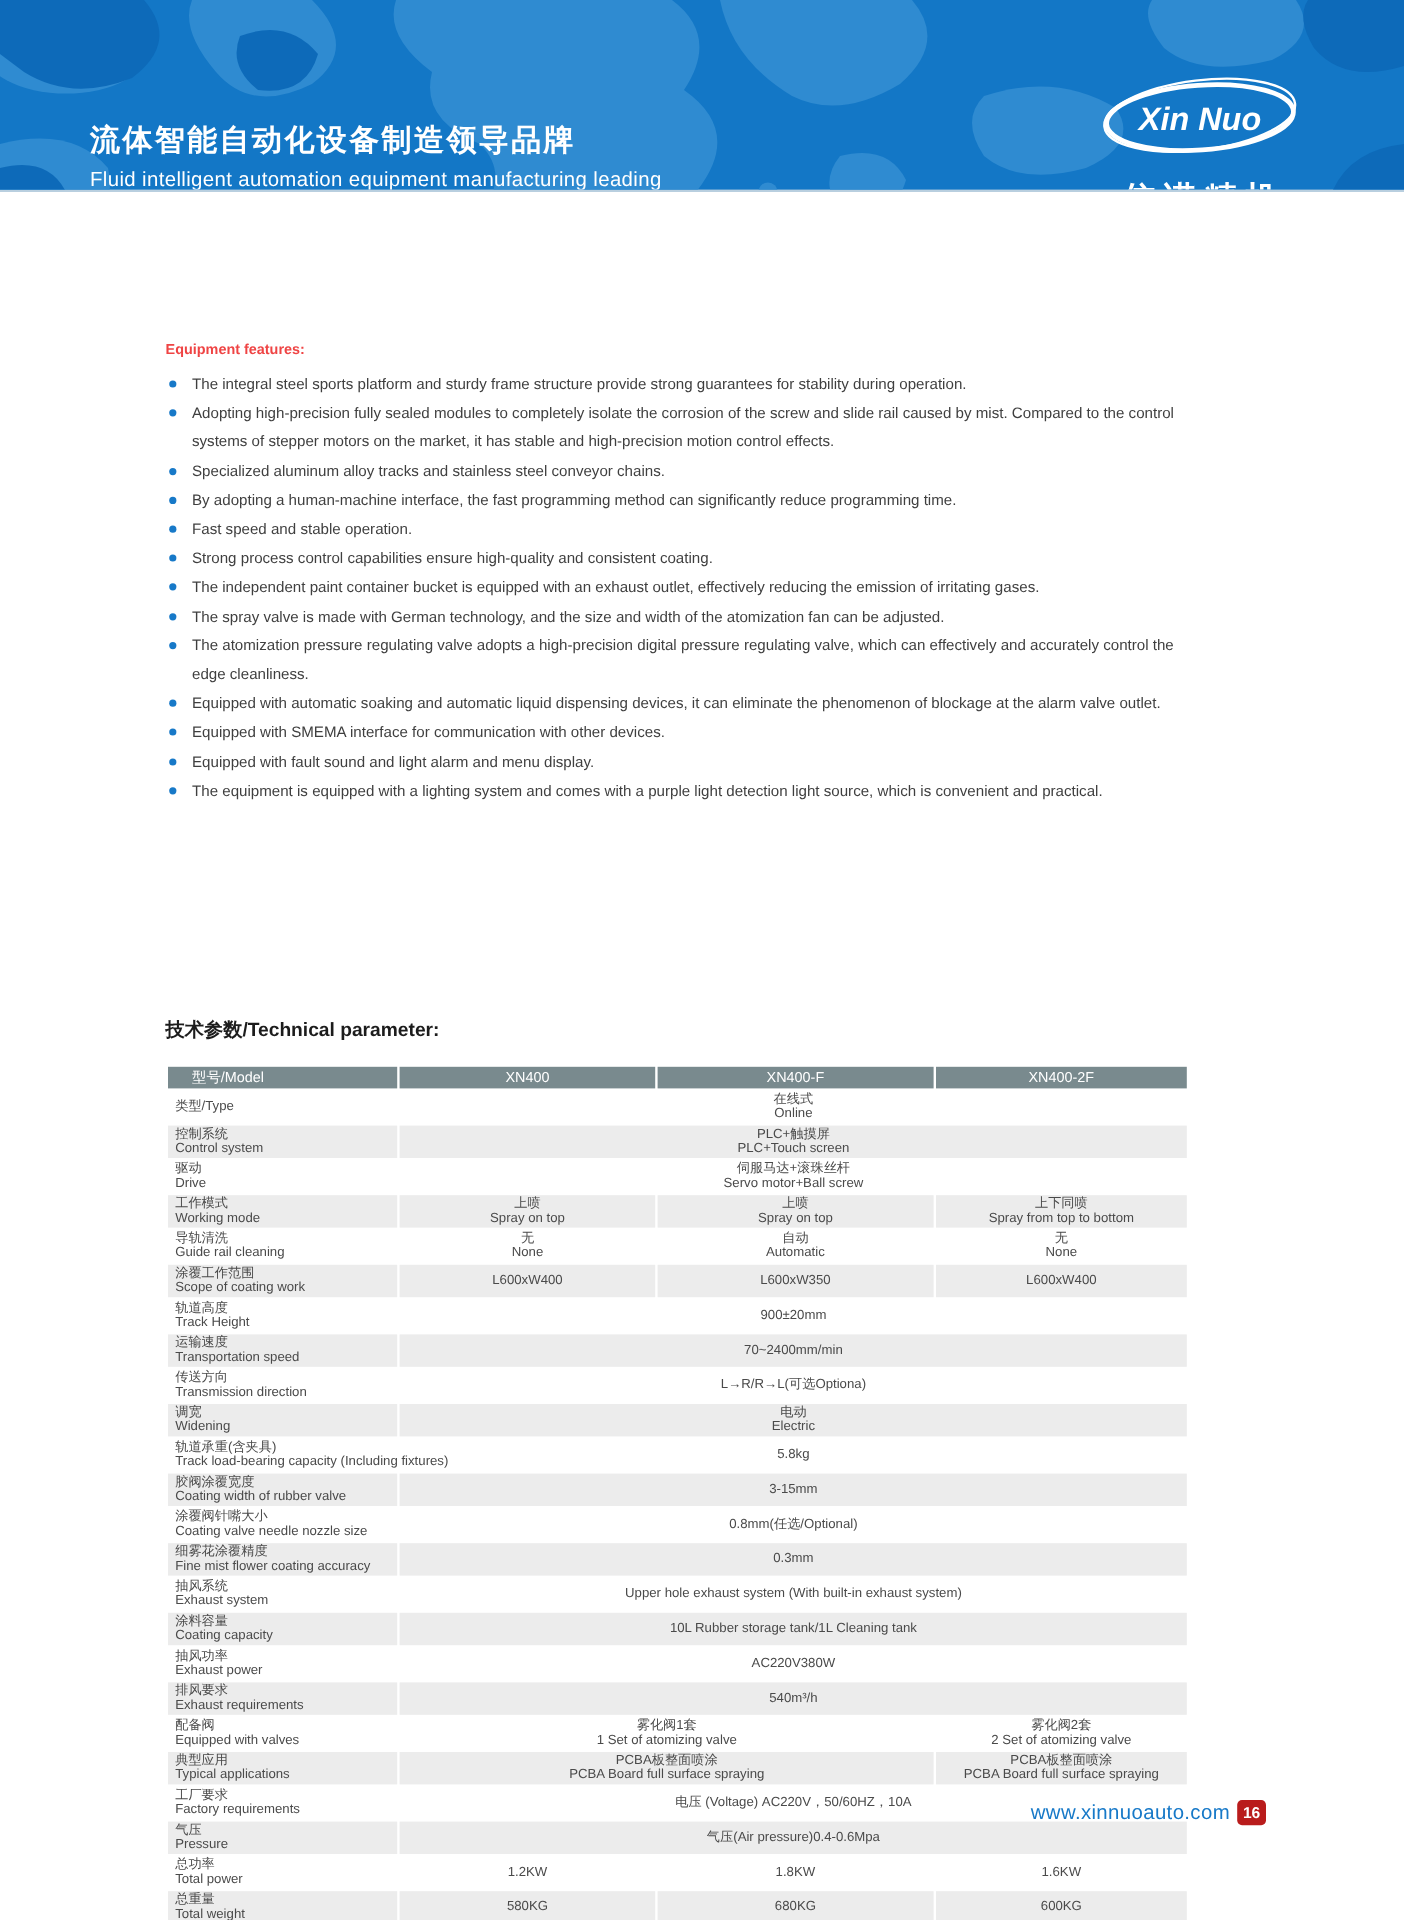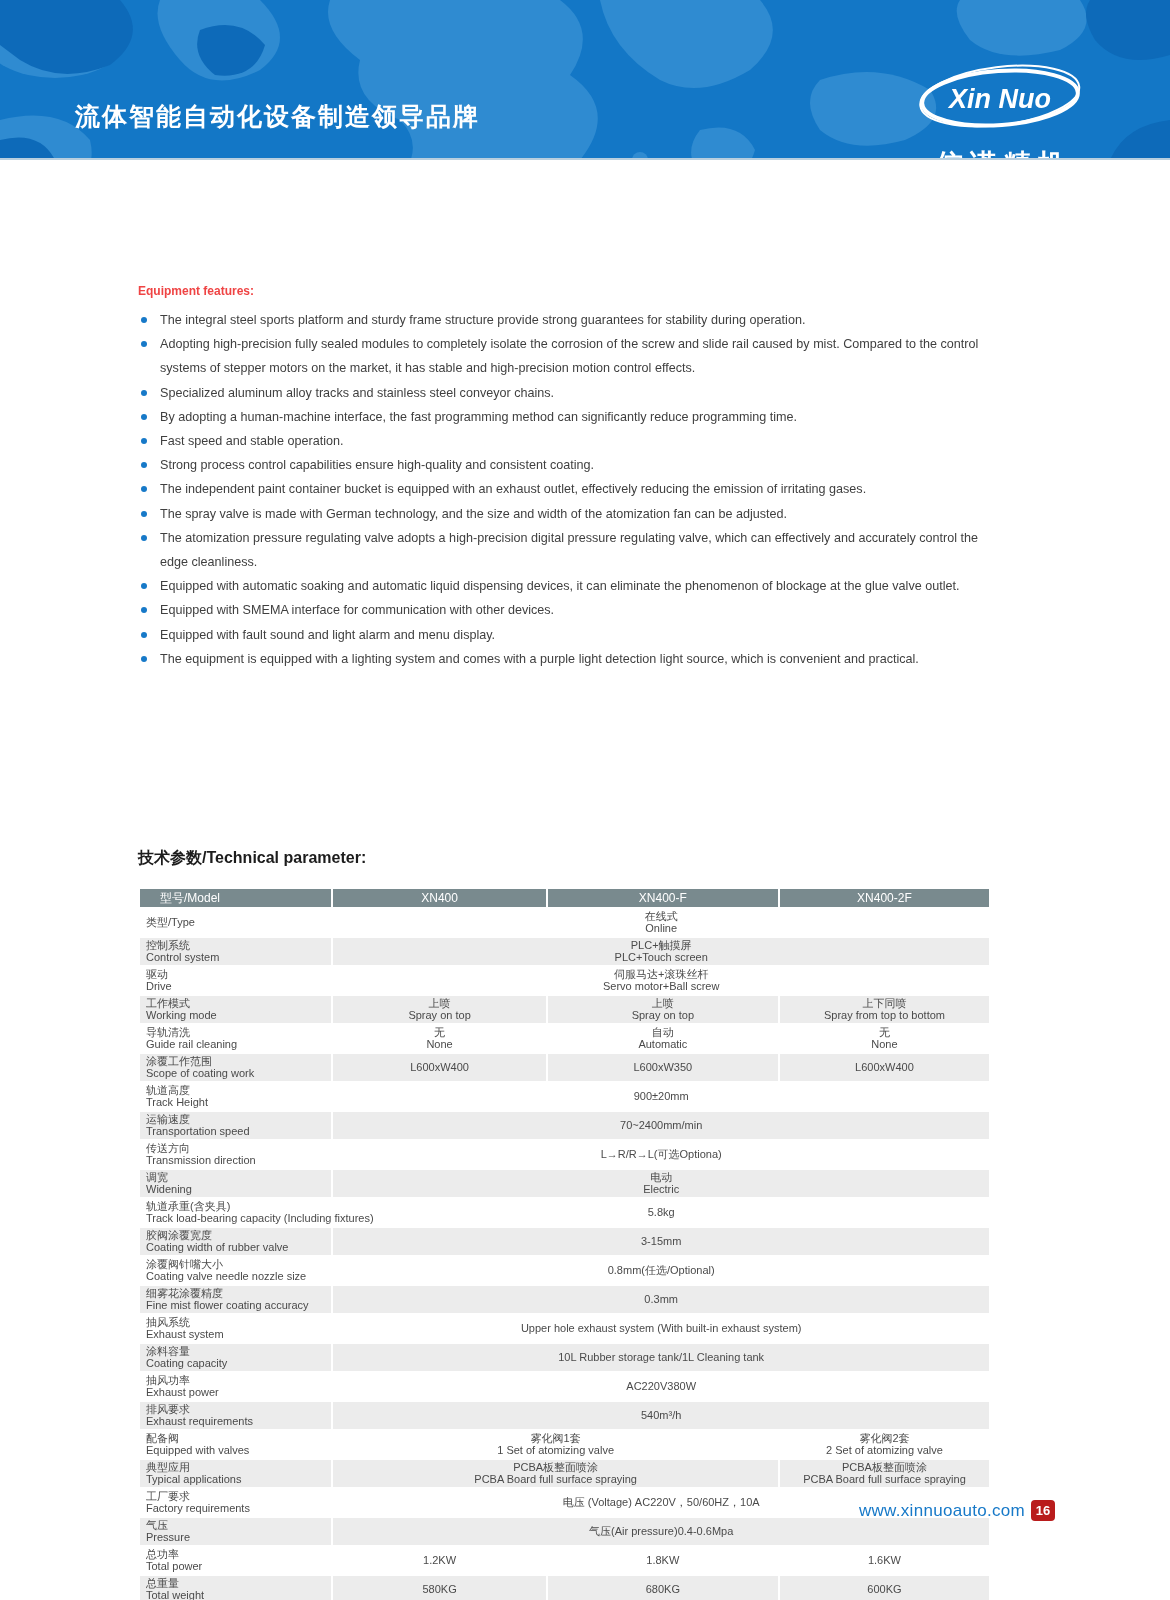--- a/index.html
+++ b/index.html
@@ -101,20 +101,21 @@
       <g fill="#2f8bd1">
         <circle cx="640" cy="160" r="8"></circle>
         <circle cx="760" cy="195" r="10"></circle>
         <circle cx="500," cy="210" r="9"></circle>
         <circle cx="870" cy="180" r="6"></circle>
       </g>
     </svg>
 
     <div class="band-text">
       <div class="t-zh">流体智能自动化设备制造领导品牌</div>
+      <div class="t-en">Fluid intelligent automation equipment manufacturing leading</div>
     </div>
 
     <div class="logo">
       <svg width="190" height="72" viewBox="0 0 190 72">
         <ellipse cx="95" cy="36" rx="78" ry="27" fill="none" stroke="#ffffff" stroke-width="4" transform="rotate(-4 95 36)"></ellipse>
         <ellipse cx="95" cy="34" rx="80" ry="29" fill="none" stroke="#ffffff" stroke-width="2" transform="rotate(-7 95 36)"></ellipse>
         <text x="95" y="46" text-anchor="middle" fill="#ffffff" font-family="Liberation Sans, sans-serif" font-size="27" font-weight="bold" font-style="italic">Xin Nuo</text>
       </svg>
       <div class="logo-sub">信诺精机</div>
     </div>
@@ -125,21 +126,21 @@
     <ul>
         <li><span class="dot"></span><span>The integral steel sports platform and sturdy frame structure provide strong guarantees for stability during operation.</span></li>
         <li><span class="dot"></span><span>Adopting high-precision fully sealed modules to completely isolate the corrosion of the screw and slide rail caused by mist. Compared to the control systems of stepper motors on the market, it has stable and high-precision motion control effects.</span></li>
         <li><span class="dot"></span><span>Specialized aluminum alloy tracks and stainless steel conveyor chains.</span></li>
         <li><span class="dot"></span><span>By adopting a human-machine interface, the fast programming method can significantly reduce programming time.</span></li>
         <li><span class="dot"></span><span>Fast speed and stable operation.</span></li>
         <li><span class="dot"></span><span>Strong process control capabilities ensure high-quality and consistent coating.</span></li>
         <li><span class="dot"></span><span>The independent paint container bucket is equipped with an exhaust outlet, effectively reducing the emission of irritating gases.</span></li>
         <li><span class="dot"></span><span>The spray valve is made with German technology, and the size and width of the atomization fan can be adjusted.</span></li>
         <li><span class="dot"></span><span>The atomization pressure regulating valve adopts a high-precision digital pressure regulating valve, which can effectively and accurately control the edge cleanliness.</span></li>
-        <li><span class="dot"></span><span>Equipped with automatic soaking and automatic liquid dispensing devices, it can eliminate the phenomenon of blockage at the glue valve outlet.</span></li>
+        <li><span class="dot"></span><span>Equipped with automatic soaking and automatic liquid dispensing devices, it can eliminate the phenomenon of blockage at the alarm valve outlet.</span></li>
         <li><span class="dot"></span><span>Equipped with SMEMA interface for communication with other devices.</span></li>
         <li><span class="dot"></span><span>Equipped with fault sound and light alarm and menu display.</span></li>
         <li><span class="dot"></span><span>The equipment is equipped with a lighting system and comes with a purple light detection light source, which is convenient and practical.</span></li>
       </ul>
   </section>
 
   <section class="tech">
     <h2>技术参数/Technical parameter:</h2>
     <table class="params">
       <colgroup>

